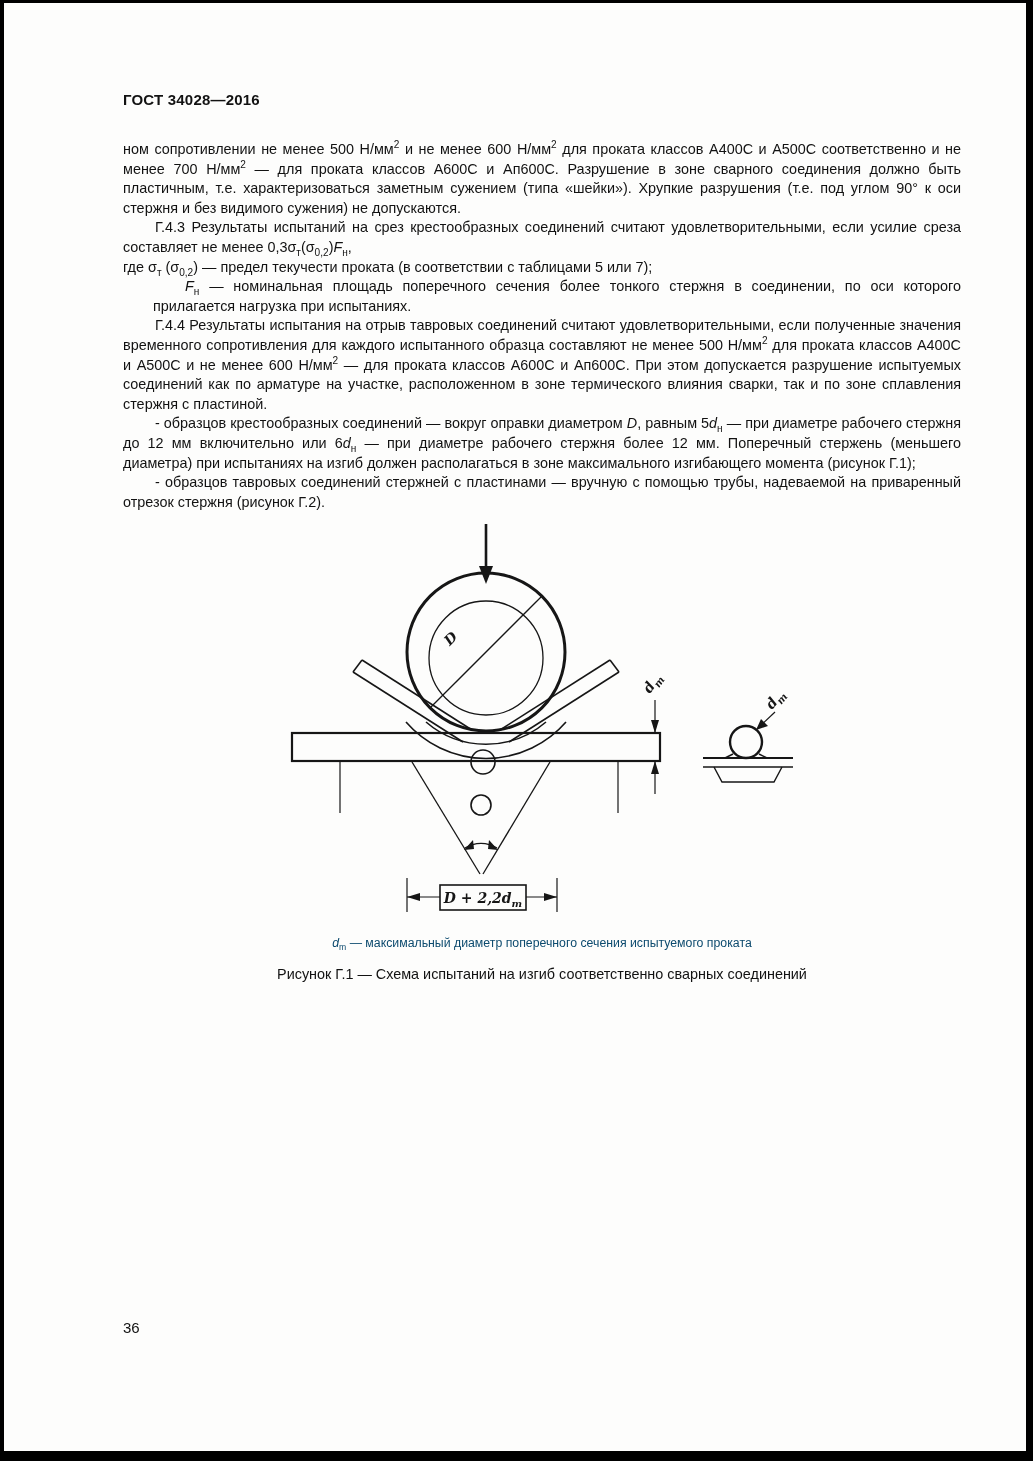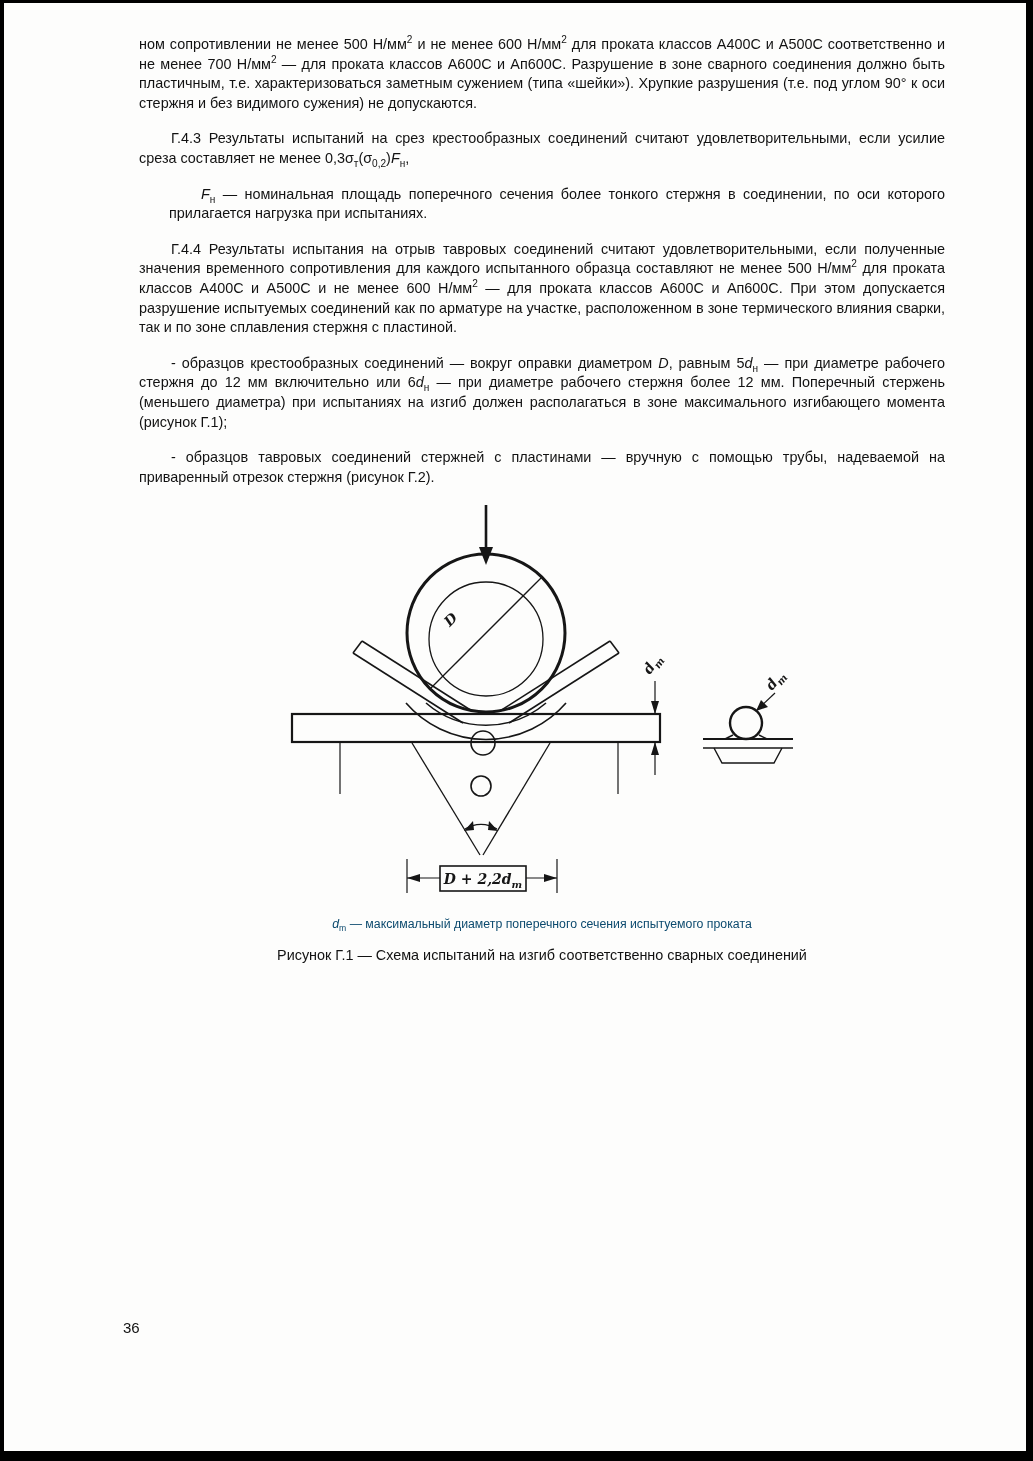--- a/index.html
+++ b/index.html
@@ -18,21 +18,21 @@
     margin:88px 0 0 119px;
     font-size:15px; font-weight:bold;
     letter-spacing:.2px;
   }
   .body-text {
     margin:32px 72px 0 119px;
     width:838px;
     font-size:14.4px; line-height:19.6px;
     text-align:justify;
   }
-  .body-text p { margin:16px; }
+  .body-text p { margin:0; }
   .body-text p.ind { text-indent:32px; }
   .body-text p.def { padding-left:30px; text-indent:32px; }
   sup,sub { font-size:70%; line-height:0; }
   .figure { margin:10px 0 0 119px; }
   .diagram { display:block; margin-left:147px; }
   .lbl {
     font-family:"DejaVu Serif", serif;
     font-style:italic; font-weight:bold; font-size:14px;
   }
   .lbl-sub { font-size:10px; }
@@ -47,24 +47,26 @@
   .pagenum {
     position:absolute; left:119px; top:1316px;
     font-size:15px;
   }
 </style>
 </head>
 <body>
 
 <div class="page">
 
+  <div class="header">ГОСТ 34028—2016</div>
 
   <div class="body-text">
       <p><span>ном сопротивлении не менее 500 Н/мм</span><sup>2</sup><span> и не менее 600 Н/мм</span><sup>2</sup><span> для проката классов А400С и А500С соответственно и не менее 700 Н/мм</span><sup>2</sup><span> — для проката классов А600С и Ап600С. Разрушение в зоне сварного соединения должно быть пластичным, т.е. характеризоваться заметным сужением (типа «шейки»). Хрупкие разрушения (т.е. под углом 90° к оси стержня и без видимого сужения) не допускаются.</span></p>
       <p class="ind"><span>Г.4.3 Результаты испытаний на срез крестообразных соединений считают удовлетворительными, если усилие среза составляет не менее 0,3σ</span><sub>т</sub><span>(σ</span><sub>0,2</sub><span>)</span><i>F</i><sub>н</sub><span>,</span></p>
+      <p><span>где σ</span><sub>т</sub><span> (σ</span><sub>0,2</sub><span>) — предел текучести проката (в соответствии с таблицами 5 или 7);</span></p>
       <p class="def"><i>F</i><sub>н</sub><span> — номинальная площадь поперечного сечения более тонкого стержня в соединении, по оси которого прилагается нагрузка при испытаниях.</span></p>
       <p class="ind"><span>Г.4.4 Результаты испытания на отрыв тавровых соединений считают удовлетворительными, если полученные значения временного сопротивления для каждого испытанного образца составляют не менее 500 Н/мм</span><sup>2</sup><span> для проката классов А400С и А500С и не менее 600 Н/мм</span><sup>2</sup><span> — для проката классов А600С и Ап600С. При этом допускается разрушение испытуемых соединений как по арматуре на участке, расположенном в зоне термического влияния сварки, так и по зоне сплавления стержня с пластиной.</span></p>
       <p class="ind"><span>- образцов крестообразных соединений — вокруг оправки диаметром </span><i>D</i><span>, равным 5</span><i>d</i><sub>н</sub><span> — при диаметре рабочего стержня до 12 мм включительно или 6</span><i>d</i><sub>н</sub><span> — при диаметре рабочего стержня более 12 мм. Поперечный стержень (меньшего диаметра) при испытаниях на изгиб должен располагаться в зоне максимального изгибающего момента (рисунок Г.1);</span></p>
       <p class="ind"><span>- образцов тавровых соединений стержней с пластинами — вручную с помощью трубы, надеваемой на приваренный отрезок стержня (рисунок Г.2).</span></p>
     </div>
 
   <div class="figure">
     <svg class="diagram" viewBox="0 0 540 400" width="540" height="400">
       <g stroke="#161616" fill="none">
 

